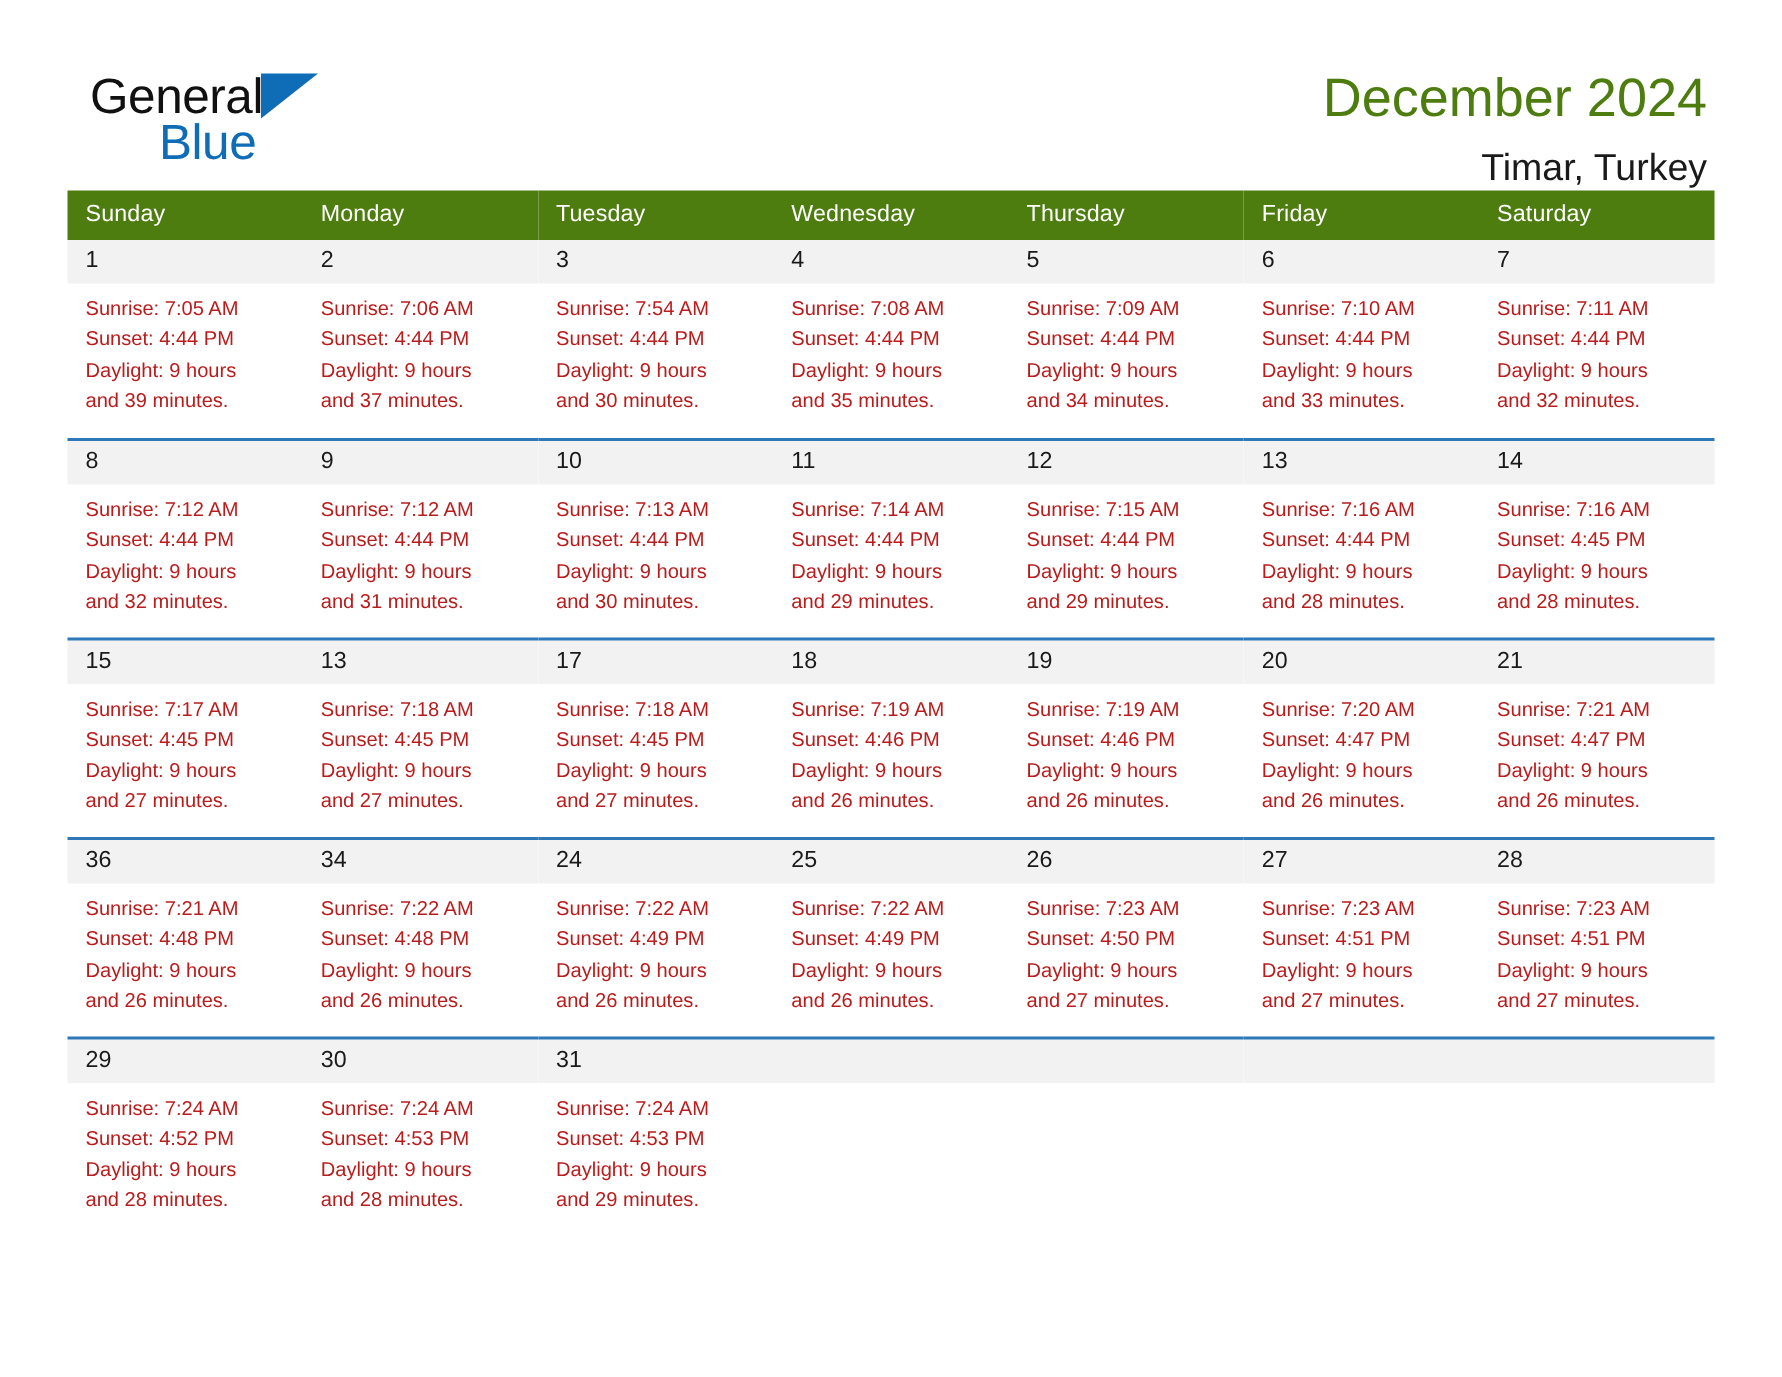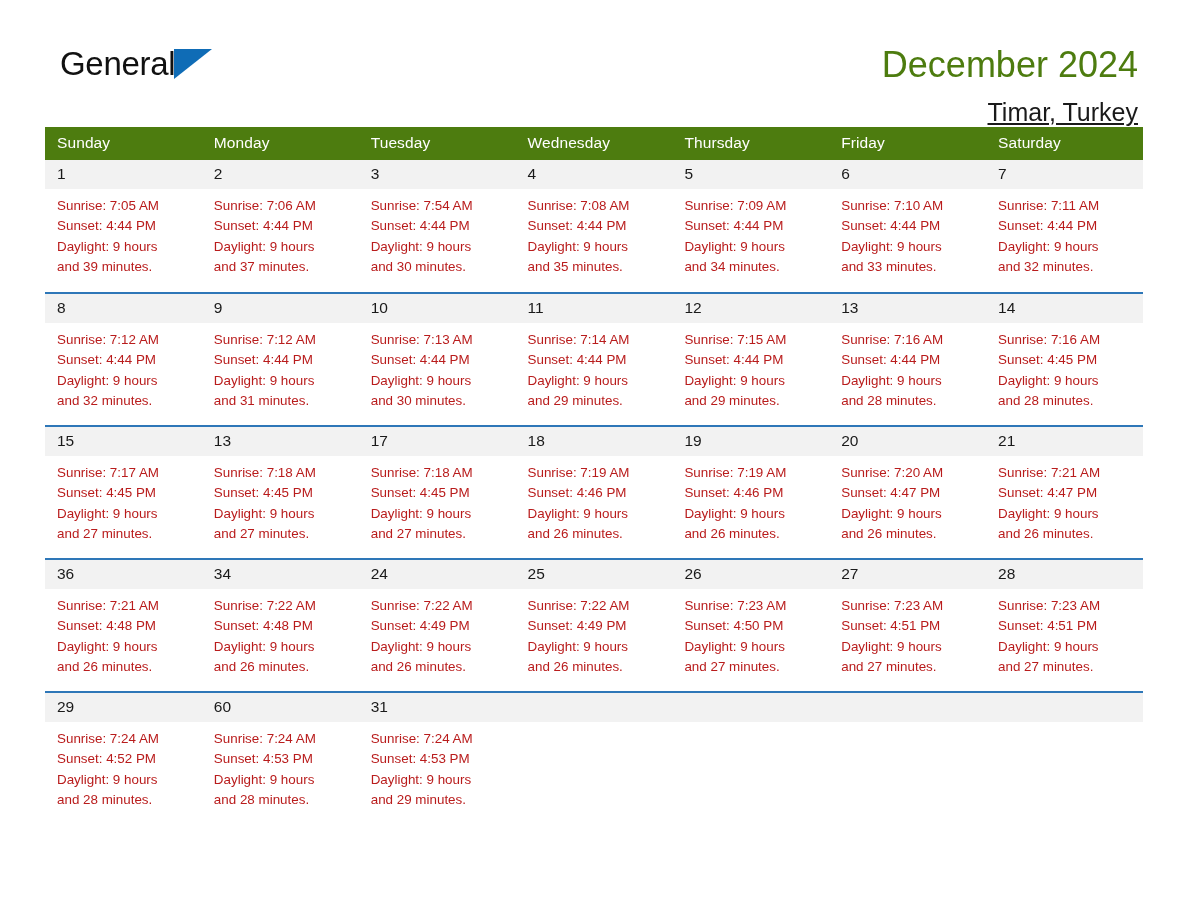--- a/index.html
+++ b/index.html
@@ -78,21 +78,20 @@
     font-weight: 400;
     color: #4d7c0f;
     letter-spacing: 0px;
   }
   .cal-subtitle {
     font-size: 25px;
     line-height: 30px;
     font-weight: 400;
     color: #1a1a1a;
     margin-top: 9px;
-    text-decoration: underline;
   }
 
   
   .calendar {
     width: 1098px;
     margin-top: 9px;
     border-collapse: collapse;
     table-layout: fixed;
   }
   .calendar th {
@@ -141,20 +140,23 @@
 <body>
 
 <div class="page">
 
   <div class="masthead">
 
     <div class="logo">
       <div class="logo-row1">
         <span class="logo-general">General</span>
         <span class="logo-triangle"></span>
+      </div>
+      <div class="logo-row2">
+        <span class="logo-blue">Blue</span>
       </div>
     </div>
 
     <div class="titles">
       <div class="cal-title">December 2024</div>
       <div class="cal-subtitle">Timar, Turkey</div>
     </div>
 
   </div>
 
@@ -435,21 +437,21 @@
           <td class="cell">
             <div class="daynum">29</div>
             <div class="info">
               <div>Sunrise: 7:24 AM</div>
               <div>Sunset: 4:52 PM</div>
               <div>Daylight: 9 hours</div>
               <div>and 28 minutes.</div>
             </div>
           </td>
           <td class="cell">
-            <div class="daynum">60</div>
+            <div class="daynum">30</div>
             <div class="info">
               <div>Sunrise: 7:24 AM</div>
               <div>Sunset: 4:53 PM</div>
               <div>Daylight: 9 hours</div>
               <div>and 28 minutes.</div>
             </div>
           </td>
           <td class="cell">
             <div class="daynum">31</div>
             <div class="info">

